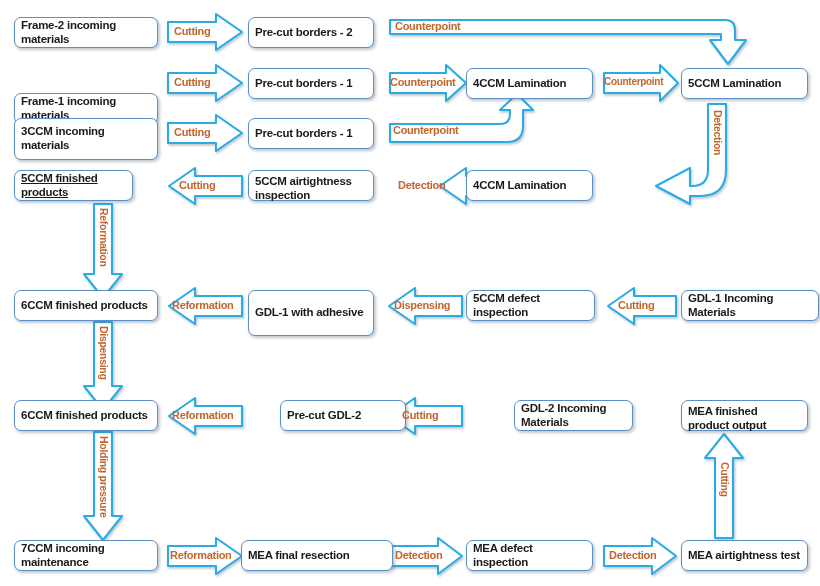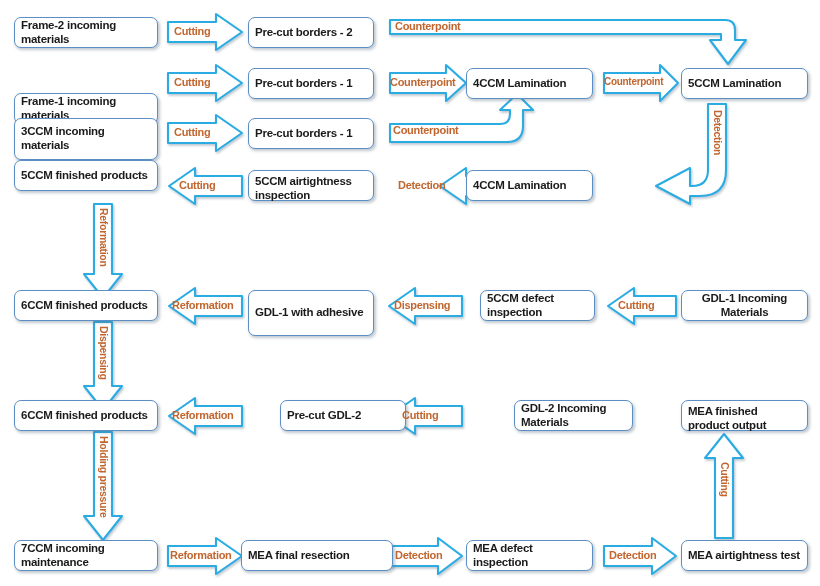--- a/index.html
+++ b/index.html
@@ -133,45 +133,45 @@
   </div>
 
   <div class="node" style="left:14px;top:118px;width:144px;height:42px;">
     <span>3CCM incoming materials</span>
   </div>
 
   <div class="node" style="left:248px;top:118px;width:126px;height:31px;">
     <span>Pre-cut borders - 1</span>
   </div>
 
-  <div class="node" style="left:14px;top:160px;width:144px;height:31px;">
+  <div class="node" style="left:14px;top:170px;width:119px;height:31px;text-decoration:underline;">
     <span>5CCM finished products</span>
   </div>
 
   <div class="node top" style="left:248px;top:170px;width:126px;height:31px;">
     <span>5CCM airtightness inspection</span>
   </div>
 
   <div class="node" style="left:466px;top:170px;width:127px;height:31px;">
     <span>4CCM Lamination</span>
   </div>
 
   <div class="node" style="left:14px;top:290px;width:144px;height:31px;">
     <span>6CCM finished products</span>
   </div>
 
   <div class="node" style="left:248px;top:290px;width:126px;height:46px;">
     <span>GDL-1 with adhesive</span>
   </div>
 
-  <div class="node" style="left:480px;top:290px;width:115px;height:31px;">
+  <div class="node" style="left:466px;top:290px;width:129px;height:31px;">
     <span>5CCM defect inspection</span>
   </div>
 
-  <div class="node" style="left:681px;top:290px;width:127px;height:31px;text-align:center;">
+  <div class="node" style="left:681px;top:290px;width:138px;height:31px;">
     <span>GDL-1 Incoming Materials</span>
   </div>
 
   <div class="node" style="left:14px;top:400px;width:144px;height:31px;">
     <span>6CCM finished products</span>
   </div>
 
   <div class="node" style="left:248px;top:400px;width:126px;height:31px;margin-left:32px;">
     <span>Pre-cut GDL-2</span>
   </div>

